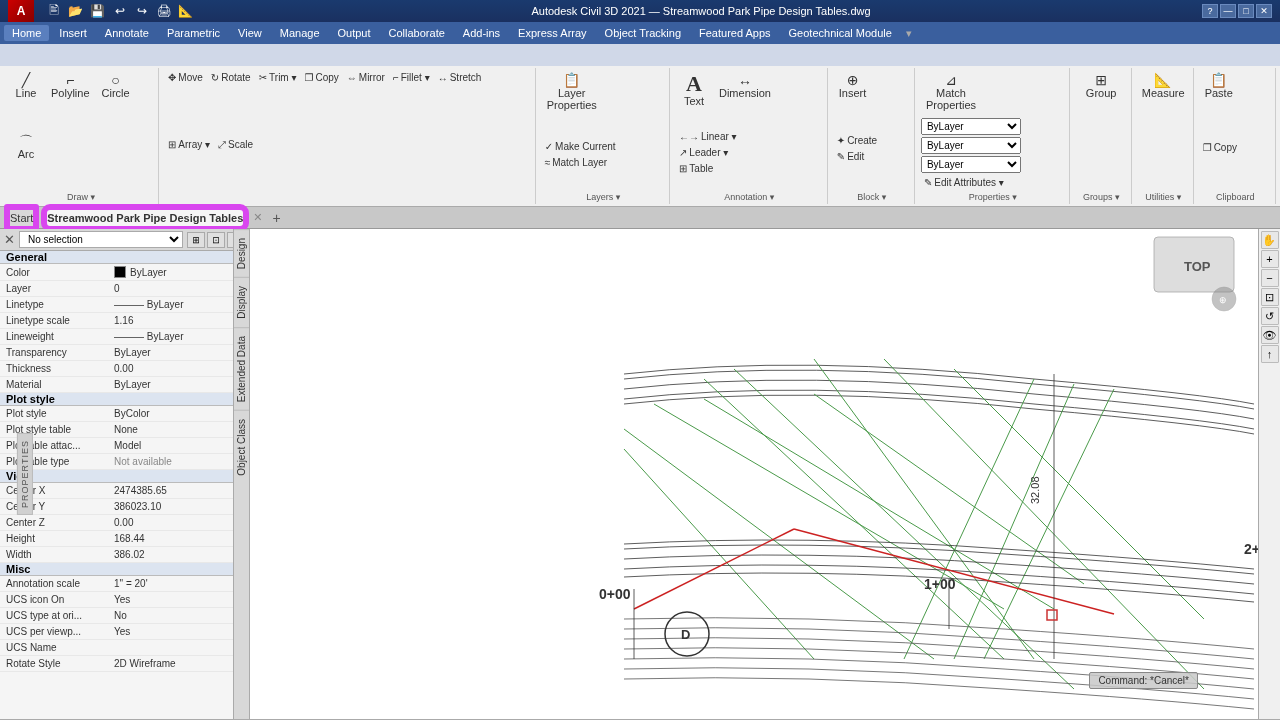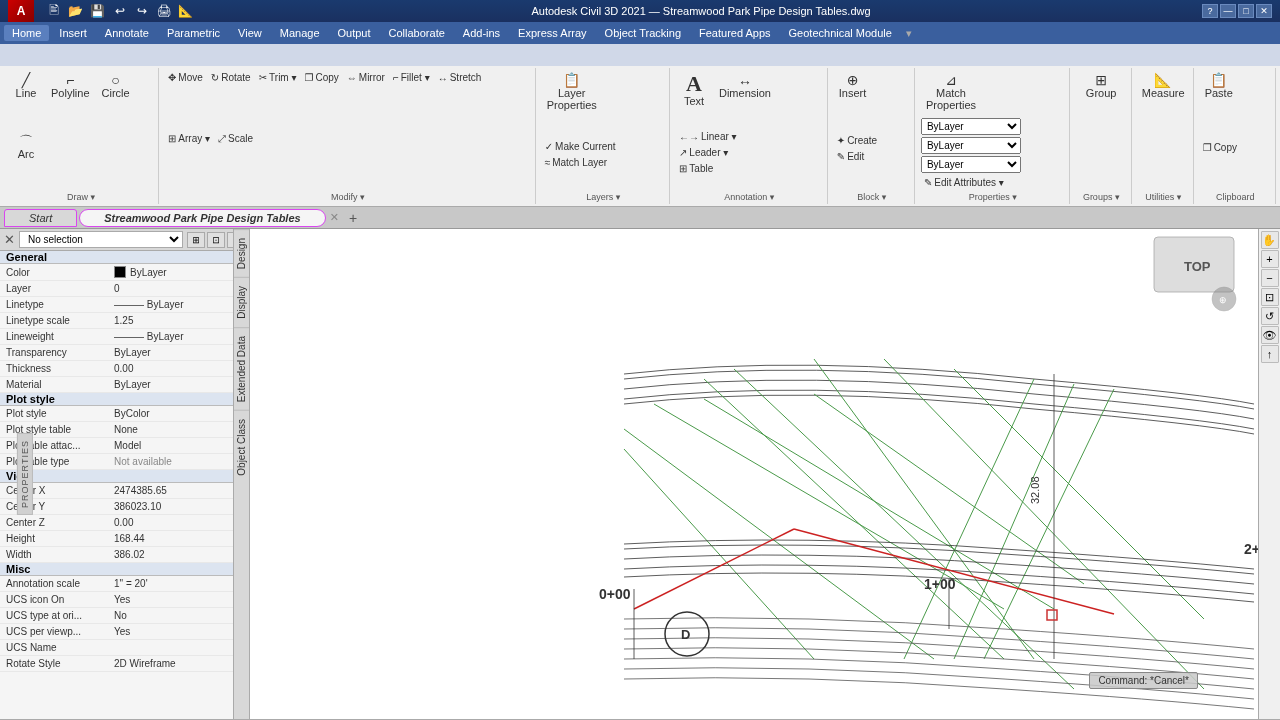--- a/index.html
+++ b/index.html
@@ -118,28 +118,27 @@
     #doc-tabs {
       height: 22px;
       background: #c8c8c8;
       display: flex;
       align-items: center;
       padding: 0 4px;
       gap: 2px;
       border-bottom: 1px solid #999;
     }
     .doc-tab {
-      padding: 2px 24px;
+      padding: 2px 0;
       background: #d8d8d8;
-      border: 1px solid #d946ef;
+      border: 6px solid #d946ef;
       border-radius: 3px 3px 0 0;
       font-size: 11px;
       cursor: pointer;
       color: #333;
-      font-style: italic;
     }
     .doc-tab.active { background: #f5f5f5; font-weight: bold; border-radius: 9px; }
     .doc-tab-add { padding: 2px 6px; font-size: 14px; cursor: pointer; color: #555; }
 
     
     #main-area {
       display: flex;
       height: calc(720px - 22px - 22px - 84px - 22px - 22px - 22px);
     }
 
@@ -378,21 +377,20 @@
         <div class="ribbon-btn-row">
           <span>↔</span> Stretch
         </div>
         <div class="ribbon-btn-row">
           <span>⊞</span> Array ▾
         </div>
         <div class="ribbon-btn-row">
           <span>⤢</span> Scale
         </div>
       </div>
-      <div class="ribbon-group-label">Modify ▾</div>
     </div>
 
     <div class="ribbon-group" style="min-width:100px;">
       <div class="ribbon-group-content">
         <div class="ribbon-btn">
           <div class="icon-sm">📋</div>
           <div class="ribbon-btn-label">Layer<br>Properties</div>
         </div>
         <div style="display:flex;flex-direction:column;gap:1px;margin-top:2px;">
           <div class="ribbon-btn-row">
@@ -544,21 +542,21 @@
     <div class="prop-row">
       <div class="prop-name">Layer</div>
       <div class="prop-value">0</div>
     </div>
     <div class="prop-row">
       <div class="prop-name">Linetype</div>
       <div class="prop-value">——— ByLayer</div>
     </div>
     <div class="prop-row">
       <div class="prop-name">Linetype scale</div>
-      <div class="prop-value">1.25</div>
+      <div class="prop-value">1.16</div>
     </div>
     <div class="prop-row">
       <div class="prop-name">Lineweight</div>
       <div class="prop-value">——— ByLayer</div>
     </div>
     <div class="prop-row">
       <div class="prop-name">Transparency</div>
       <div class="prop-value">ByLayer</div>
     </div>
     <div class="prop-row">

